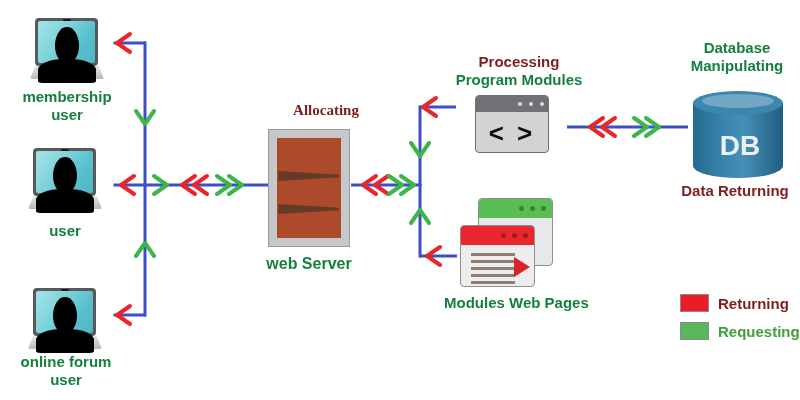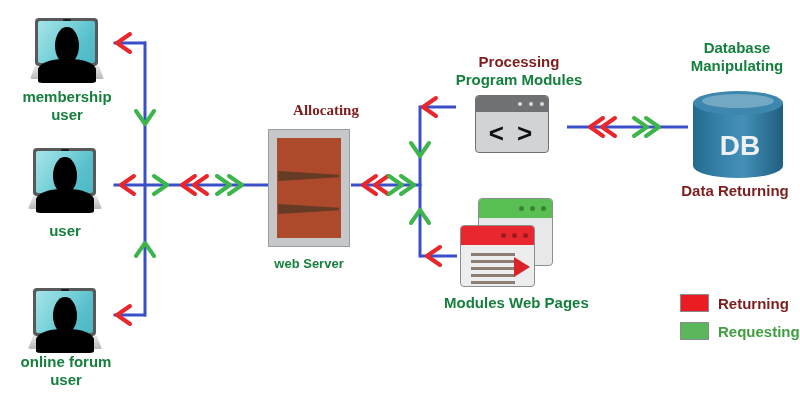--- a/index.html
+++ b/index.html
@@ -153,21 +153,21 @@
     <span class="line">user</span>
   </div>
 
   <div class="lbl red" style="left:266px;top:101px;width:120px;font-family:Liberation Serif, serif;">Allocating</div>
   <div class="server">
     <div class="inner">
       <div class="streak s1"></div>
       <div class="streak s2"></div>
     </div>
   </div>
-  <div class="lbl" style="left:249px;top:255px;width:120px;font-size:13px;">web Server</div>
+  <div class="lbl" style="left:249px;top:255px;width:120px;font-size:16px;">web Server</div>
 
   <div class="lbl red" style="left:459px;top:53px;width:120px;">Processing</div>
   <div class="lbl" style="left:454px;top:71px;width:130px;font-size:15px;">Program Modules</div>
   <div class="pm">
     <div class="bar">
       <span class="dot d1"></span>
       <span class="dot d2"></span>
       <span class="dot d3"></span>
     </div>
     <div class="code">&lt; &gt;</div>

